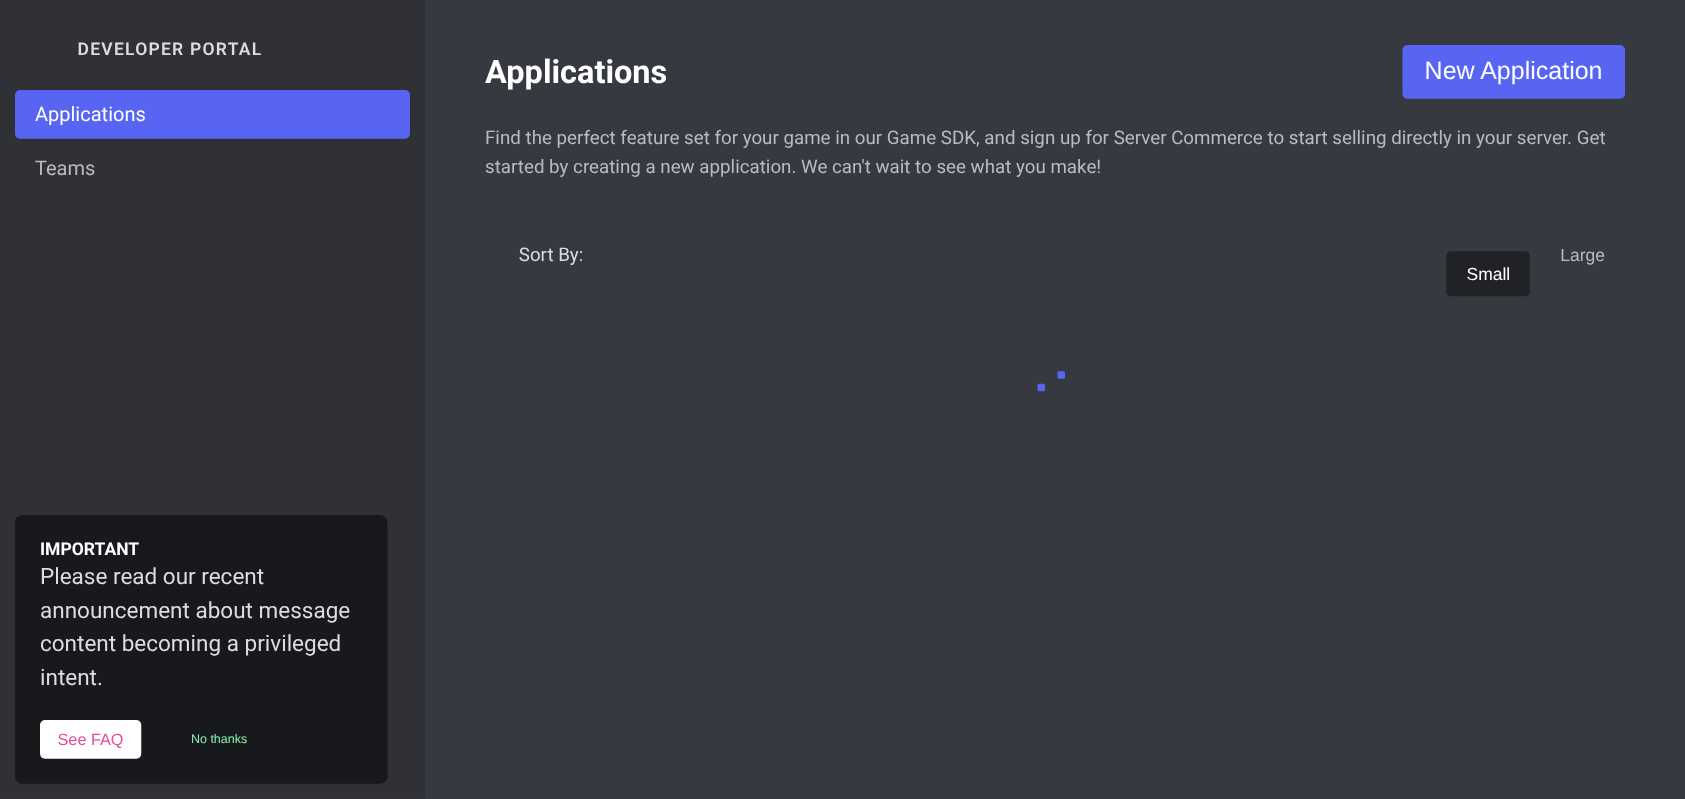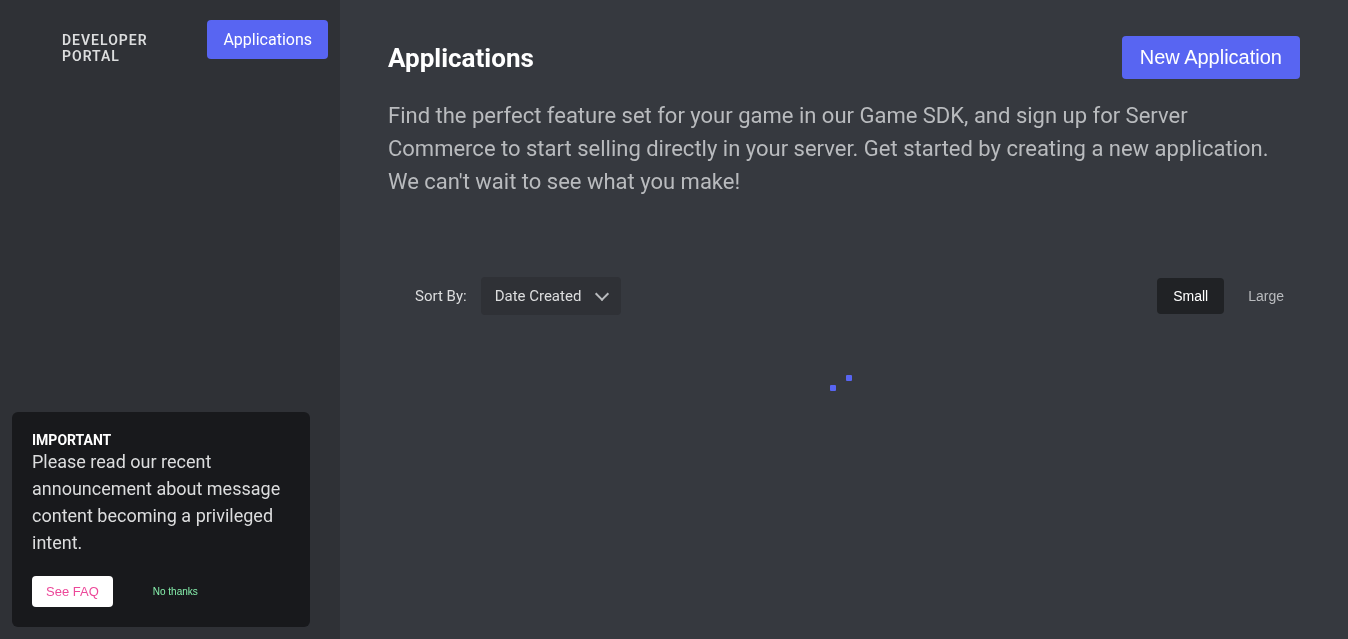--- a/index.html
+++ b/index.html
@@ -9,20 +9,21 @@
   color: #dcddde;
   width: 1348px;
   height: 639px;
   overflow: hidden;
   display: flex;
 }
 .sidebar {
   width: 340px;
   background: #2f3136;
   display: flex;
+  flex-direction: column;
   padding: 20px 12px;
   position: relative;
 }
 .portal-title {
   color: #dcddde;
   font-size: 14px;
   font-weight: 600;
   letter-spacing: 1px;
   text-align: left;
   padding: 12px 0 24px 50px;
@@ -100,23 +101,23 @@
   color: #fff;
   border: none;
   padding: 10px 18px;
   border-radius: 4px;
   font-size: 20px;
   font-weight: 500;
   cursor: pointer;
 }
 .description {
   color: #b9bbbe;
-  font-size: 22px;
+  font-size: 15px;
   line-height: 1.5;
-  margin-bottom: 79px;
+  margin-bottom: 26px;
 }
 .controls-row {
   display: flex;
   align-items: center;
   justify-content: space-between;
 }
 .sort-group { display: flex; align-items: center; gap: 14px; margin-left: 27px; }
 .sort-label { color: #dcddde; font-size: 15px; }
 .sort-select {
   background: #2f3136;
@@ -146,20 +147,21 @@
   border: none;
   color: #b9bbbe;
   padding: 10px 16px;
   font-size: 14px;
   border-radius: 4px;
   cursor: pointer;
 }
 .view-btn.active {
   background: #202225;
   color: #fff;
+  margin-top: 31px;
 }
 .loader {
   margin: 60px auto 0;
   width: 40px; height: 20px;
   position: relative;
 }
 .loader .dot {
   position: absolute;
   width: 6px; height: 6px;
   background: #5865f2;
@@ -168,44 +170,41 @@
 .loader .dot.d1 { left: 6px; top: 10px; }
 .loader .dot.d2 { left: 22px; top: 0px; }
 </style>
 </head>
 <body>
 
 <aside class="sidebar">
   <div class="portal-title">DEVELOPER PORTAL</div>
   <ul class="nav-list">
     <li class="nav-item active">Applications</li>
+    <li class="nav-item">Teams</li>
   </ul>
   <div class="notice-card">
     <div class="notice-title">IMPORTANT</div>
     <div class="notice-body">Please read our recent announcement about message content becoming a privileged intent.</div>
     <div class="notice-actions">
       <button class="btn-faq">See FAQ</button>
       <button class="btn-nothanks">No thanks</button>
     </div>
   </div>
 </aside>
 
 <main class="main">
   <div class="header-row">
     <h1 class="page-title">Applications</h1>
     <button class="btn-new">New Application</button>
   </div>
   <p class="description">Find the perfect feature set for your game in our Game SDK, and sign up for Server Commerce to start selling directly in your server. Get started by creating a new application. We can't wait to see what you make!</p>
   <div class="controls-row">
     <div class="sort-group">
       <span class="sort-label">Sort By:</span>
-      <div class="sort-select">
-        <span>Date Created</span>
-        <span class="chevron"></span>
-      </div>
     </div>
     <div class="view-toggle">
       <button class="view-btn active">Small</button>
       <button class="view-btn">Large</button>
     </div>
   </div>
   <div class="loader">
     <div class="dot d1"></div>
     <div class="dot d2"></div>
   </div>

